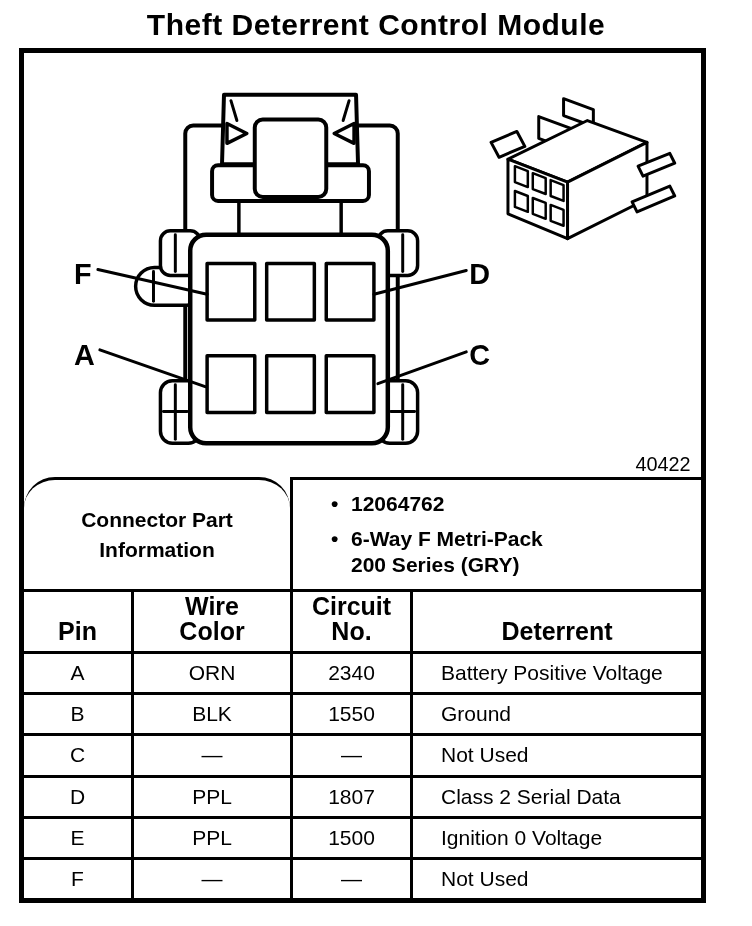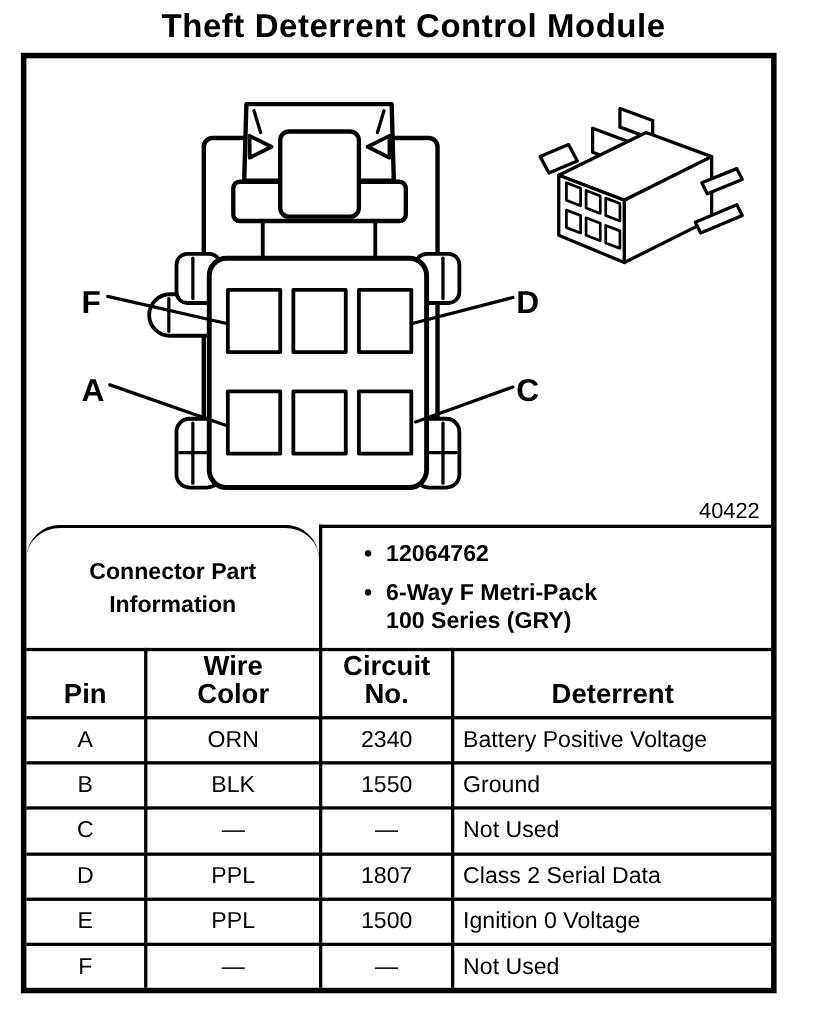--- a/index.html
+++ b/index.html
@@ -24,21 +24,21 @@
   .diagram-cell{grid-area:1/1/2/5;position:relative;}
   .info-label{grid-area:2/1/3/3;flex-direction:column;text-align:center;
     font-weight:bold;font-size:21px;line-height:30px;border-radius:31px;}
   .info-bullets{grid-area:2/3/3/5;align-items:center;justify-content:flex-start;}
   .bullets{list-style:none;margin:0;padding:0 0 0 38px;font-weight:bold;font-size:21px;}
   .bullets li{position:relative;padding-left:20px;margin:9px 0;line-height:26px;}
   .bullet-dot{position:absolute;left:0;top:0;font-size:21px;}
   .hdr{flex-direction:column;justify-content:flex-end;text-align:center;
     font-weight:bold;font-size:25px;line-height:25px;padding-bottom:7px;}
   .data{font-size:21px;}
-  .fn{justify-content:flex-start;padding-left:8px;}
+  .fn{justify-content:flex-start;padding-left:28px;}
   svg text{font-family:"Liberation Sans", sans-serif;}
 </style>
 </head>
 <body>
 
 <h1 class="page-title">Theft Deterrent Control Module</h1>
 
 <div class="frame">
 
   <div class="cell diagram-cell">
@@ -138,21 +138,21 @@
   </div>
   <div class="cell info-bullets bt bl">
     <ul class="bullets">
       <li>
         <span class="bullet-dot">•</span>
         <span>12064762</span>
       </li>
       <li>
         <span class="bullet-dot">•</span>
         <span>6-Way F Metri-Pack</span><br>
-        <span>100 Series (GRY)</span>
+        <span>200 Series (GRY)</span>
       </li>
     </ul>
   </div>
 
   <div class="cell hdr bt">
     <span>Pin</span>
   </div>
   <div class="cell hdr bt bl">
     <span>Wire</span>
     <span>Color</span>

